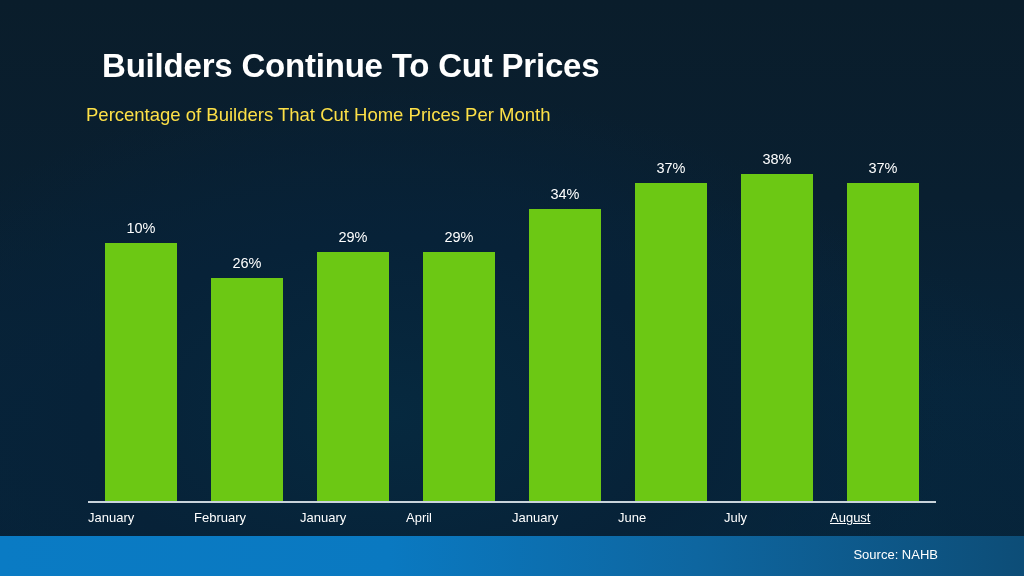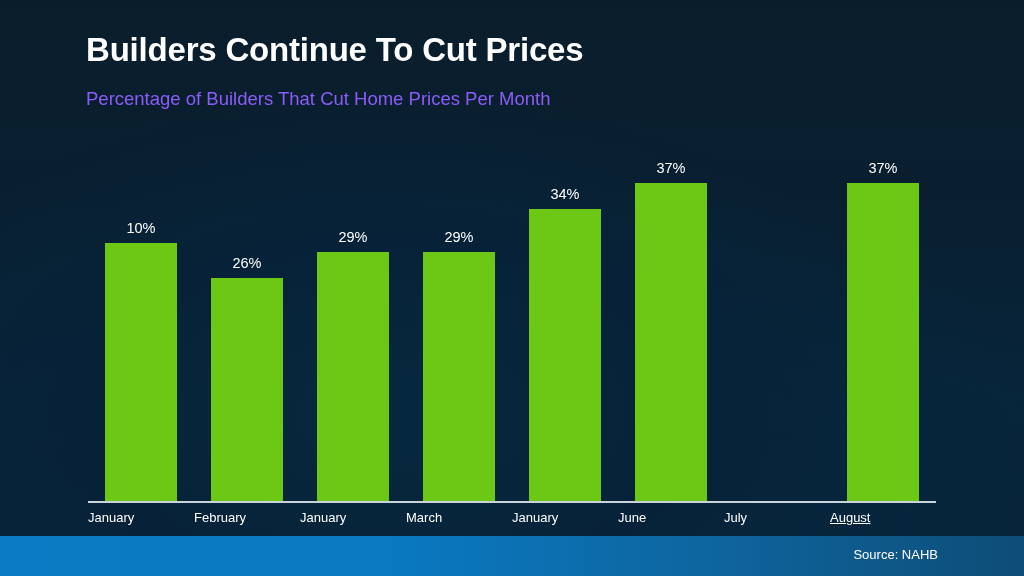--- a/index.html
+++ b/index.html
@@ -35,30 +35,30 @@
   }
 
   
   .header {
     position: absolute;
     left: 86px;
     top: 32px;
     width: 860px;
   }
   .chart-title {
-    margin: 0;
+    margin: 16px;
     color: #ffffff;
     font-size: 33px;
     font-weight: bold;
     letter-spacing: -0.2px;
     line-height: 1.12;
   }
   .chart-subtitle {
     margin: 19px 0 0 0;
-    color: #8b5cf6;
+    color: #fde047;
     font-size: 18.5px;
     font-weight: normal;
     line-height: 1.2;
   }
 
   
   .plot {
     position: absolute;
     left: 0;
     top: 0;
@@ -171,33 +171,37 @@
           <div class="bar-value" style="bottom: 256.952px;">29%</div>
         </div>
         <div class="bar-slot" style="left: 441px; height: 362px;">
           <div class="bar" style="height: 293.048px; background: rgb(108, 200, 20);"></div>
           <div class="bar-value" style="bottom: 300.048px;">34%</div>
         </div>
         <div class="bar-slot" style="left: 547px; height: 362px;">
           <div class="bar" style="height: 318.905px; background: rgb(108, 200, 20);"></div>
           <div class="bar-value" style="bottom: 325.905px;">37%</div>
         </div>
+        <div class="bar-slot" style="left: 653px; height: 362px;">
+          <div class="bar" style="height: 327.524px; background: rgb(108, 200, 20);"></div>
+          <div class="bar-value" style="bottom: 334.524px;">38%</div>
+        </div>
         <div class="bar-slot" style="left: 759px; height: 362px;">
           <div class="bar" style="height: 318.905px; background: rgb(108, 200, 20);"></div>
           <div class="bar-value" style="bottom: 325.905px;">37%</div>
         </div>
       </div>
   </div>
 
   <div class="axis-line"></div>
   <div class="axis-labels" id="axis-labels">
       <div class="axis-label" style="left: 0px; width: 106px;">January</div>
       <div class="axis-label" style="left: 106px; width: 106px;">February</div>
       <div class="axis-label" style="left: 212px; width: 106px;">January</div>
-      <div class="axis-label" style="left: 318px; width: 106px;">March</div>
+      <div class="axis-label" style="left: 318px; width: 106px;">April</div>
       <div class="axis-label" style="left: 424px; width: 106px;">January</div>
       <div class="axis-label" style="left: 530px; width: 106px;">June</div>
       <div class="axis-label" style="left: 636px; width: 106px;">July</div>
       <div class="axis-label" style="left: 742px; width: 106px; text-decoration: underline;">August</div>
     </div>
 
   <div class="footer-bar"></div>
   <div class="footer-source">Source: NAHB</div>
 
 </div>

